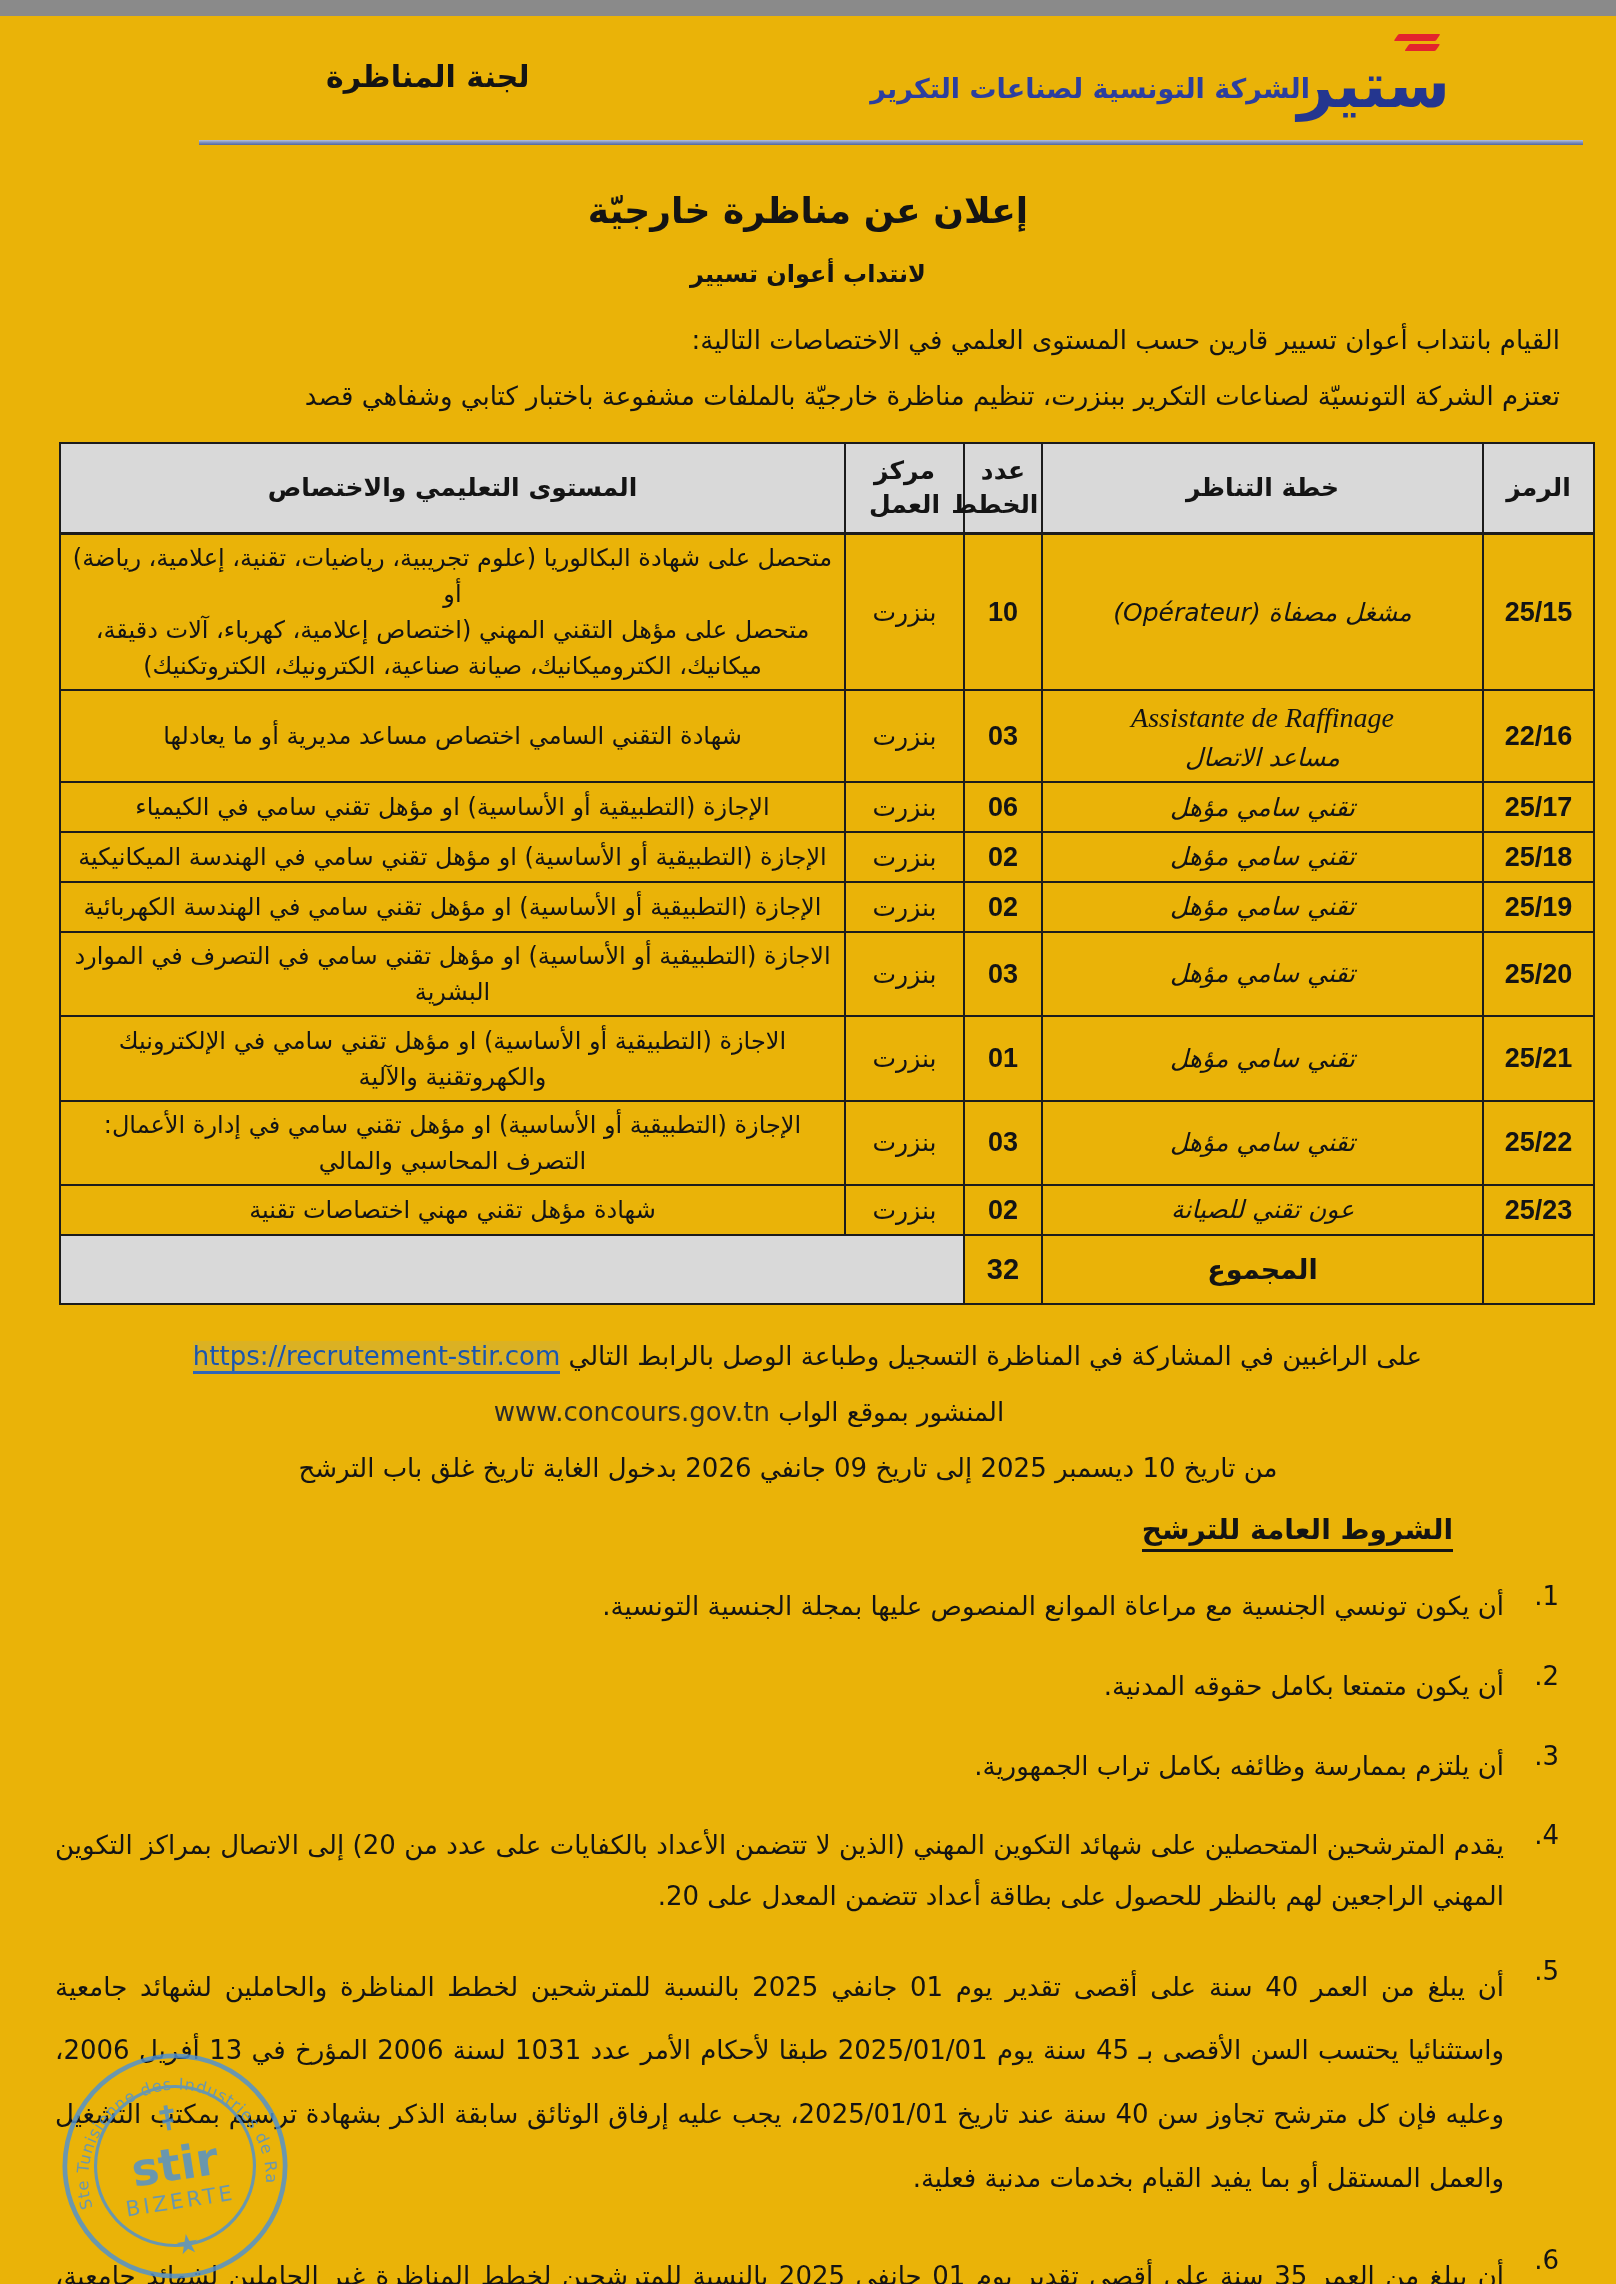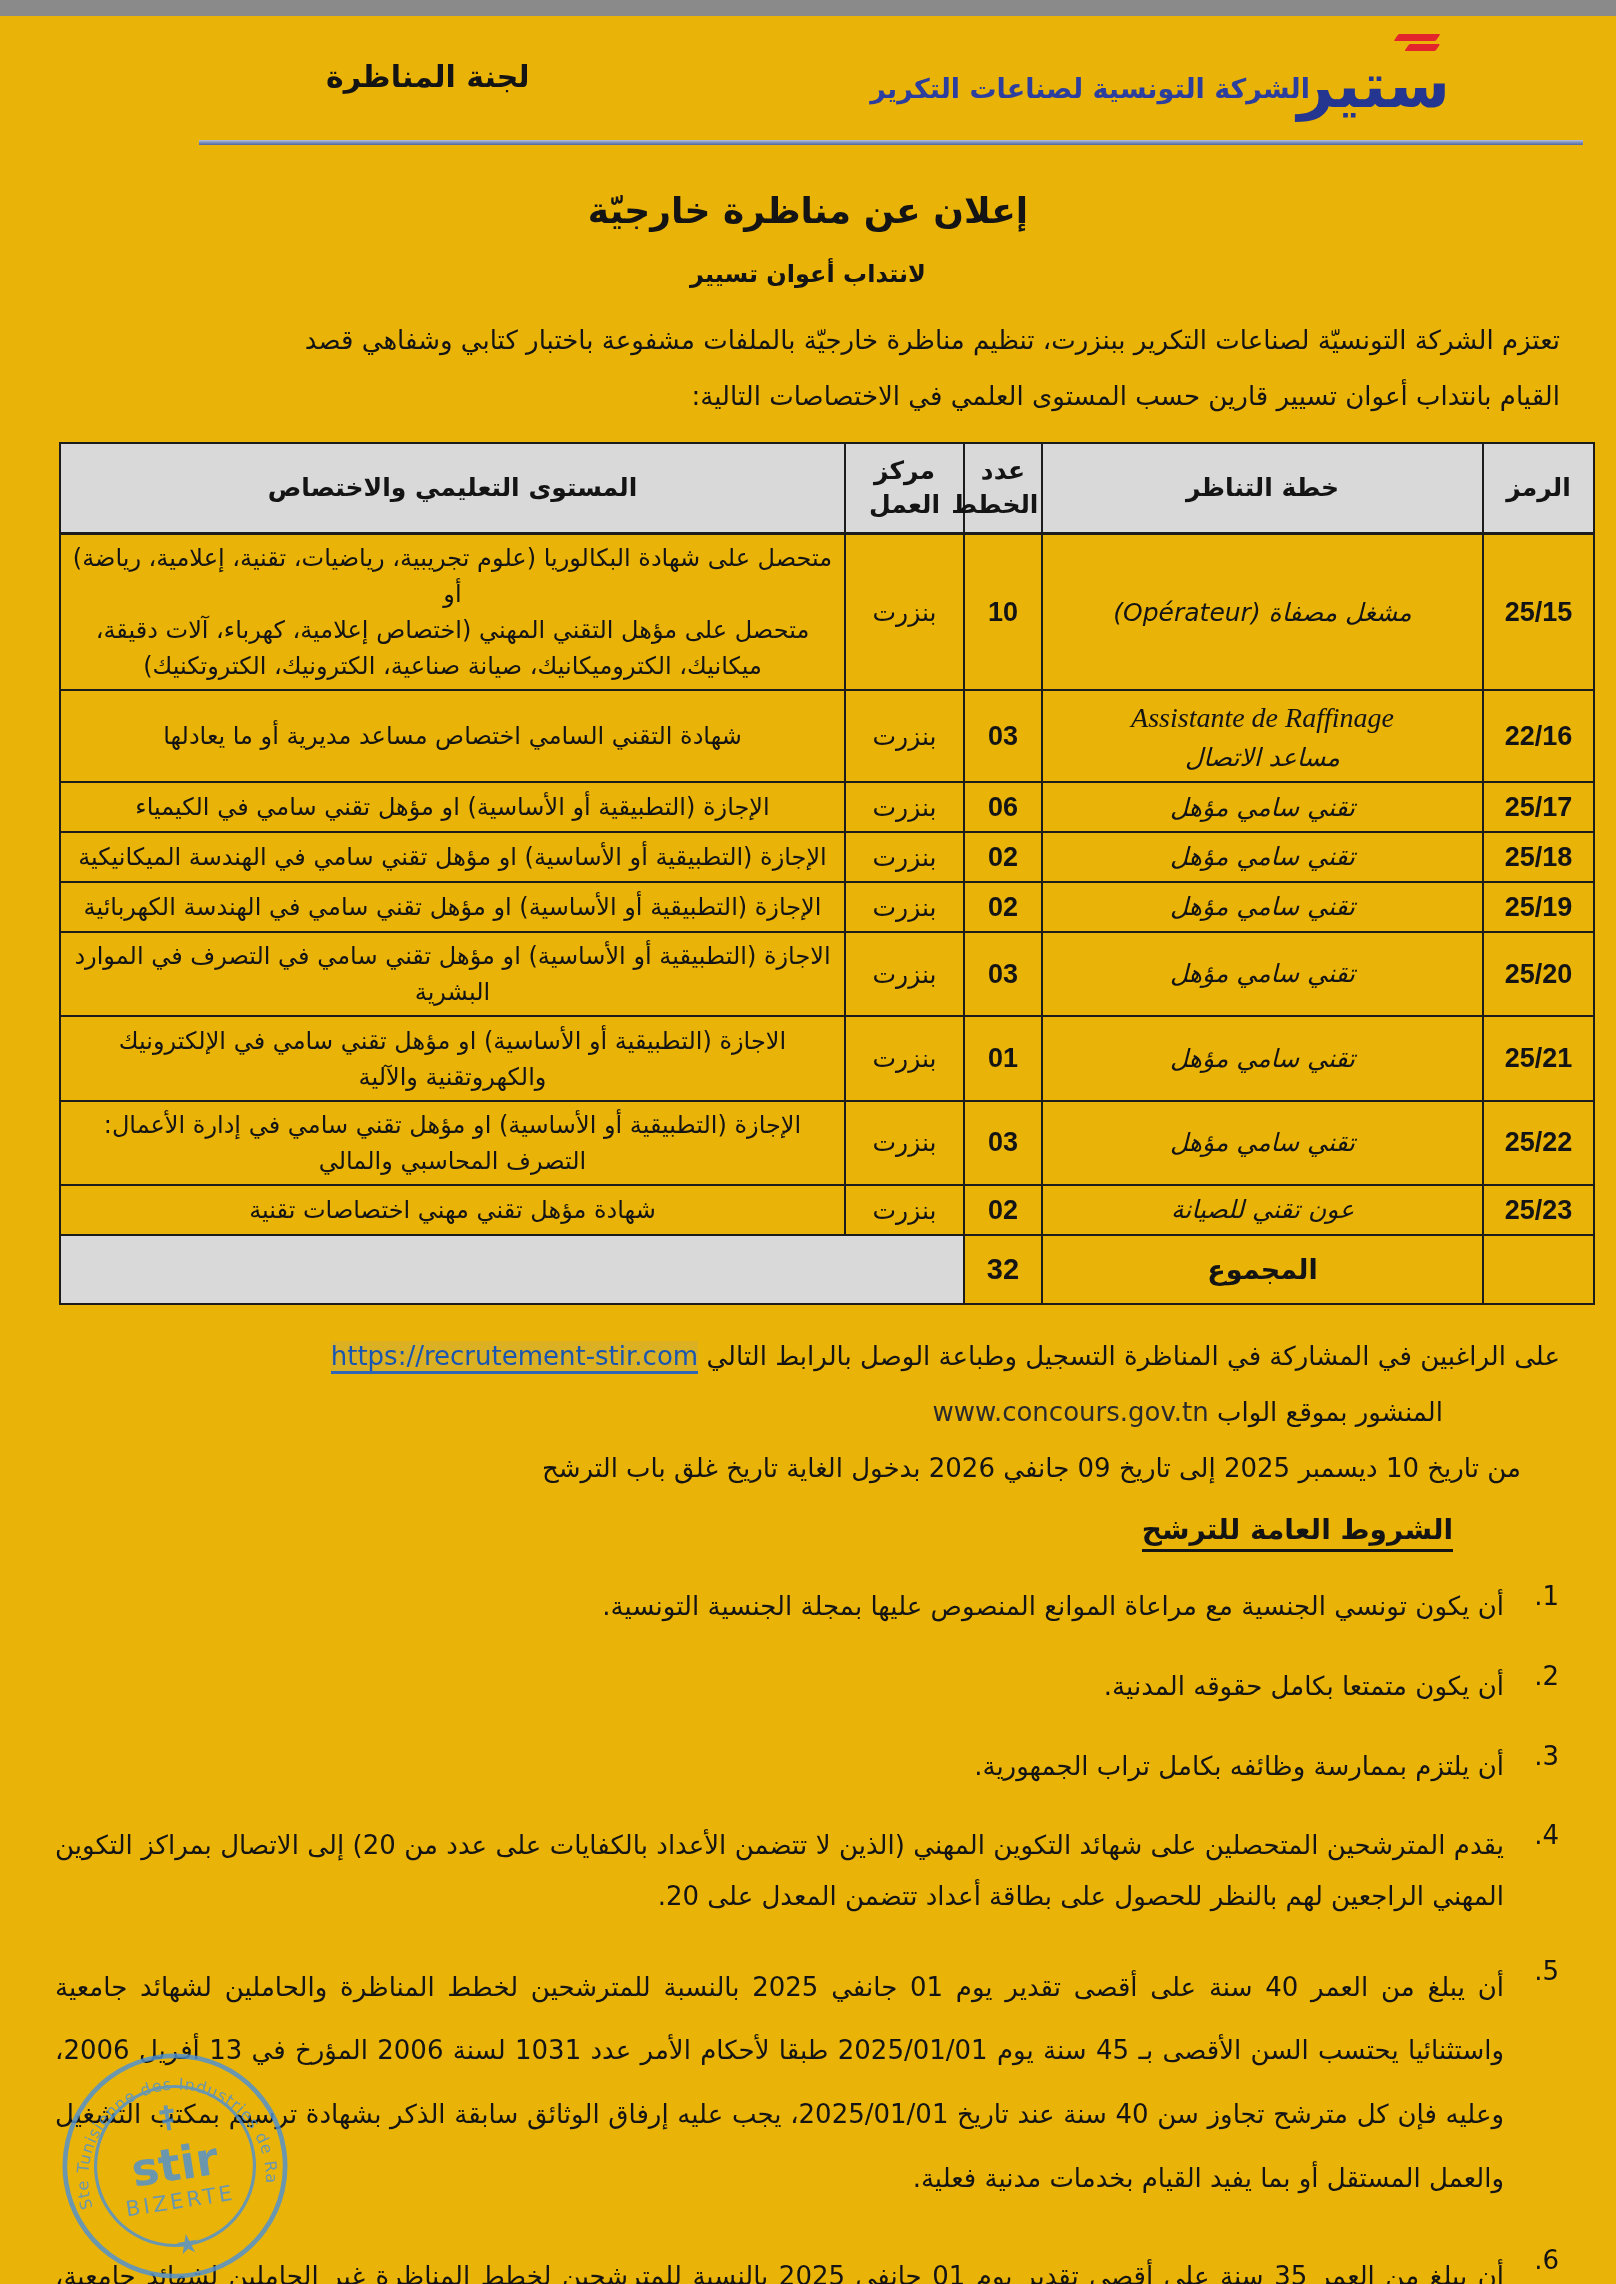--- a/index.html
+++ b/index.html
@@ -30,21 +30,21 @@
   td.c-plan{font-style:italic;font-size:25px;line-height:1.5;}
   td.c-plan .latin{font-family:"Liberation Serif",serif;font-style:italic;font-size:28px;}
   td.c-count{font-family:"Liberation Sans",sans-serif;font-weight:bold;font-size:27px;}
   td.c-center{font-size:25px;}
   td.c-level{font-size:24px;line-height:1.5;padding:7.8px 10.4px;}
   tr.total-row td{height:57px;}
   tr.total-row .t-label{font-weight:bold;font-size:27px;}
   tr.total-row .t-val{font-family:"Liberation Sans",sans-serif;font-weight:bold;font-size:29px;}
   tr.total-row .t-gray{background:#d9d9d9;}
   
-  .aft{direction:rtl;text-align:right;margin:0 56px 0 55px;font-size:26px;}
+  .aft{direction:rtl;text-align:center;margin:0 56px 0 55px;font-size:26px;}
   .register{margin-top:36px;}
   .register a{color:#1a56b0;text-decoration:none;border-bottom:3.3px solid #2f66b8;background:rgba(120,170,225,0.13);font-family:"DejaVu Sans",sans-serif;}
   .publish{margin-top:26px;padding-right:117px;}
   .publish .site{color:#2b2b2b;}
   .dates{margin-top:26px;padding-right:39px;}
   .cond-head{direction:rtl;text-align:right;margin:30px 163px 0 0;}
   .cond-head span{display:inline-block;font-size:28px;font-weight:800;padding-bottom:3px;border-bottom:3.3px solid #151515;}
   
   .conds{direction:rtl;margin:9px 57px 0 55px;}
   .cond{display:flex;gap:17px;margin-top:29px;font-size:26px;}
@@ -68,22 +68,22 @@
       <span class="logo-ar">ستير</span>
     </div>
     <div class="company-name">الشركة التونسية لصناعات التكرير</div>
     <div class="hdr-rule"></div>
   </div>
 
   <div class="t1">إعلان عن مناظرة خارجيّة</div>
   <div class="t2">لانتداب أعوان تسيير</div>
 
   <div class="intro">
+    <div>القيام بانتداب أعوان تسيير قارين حسب المستوى العلمي في الاختصاصات التالية:</div>
     <div>تعتزم الشركة التونسيّة لصناعات التكرير ببنزرت، تنظيم مناظرة خارجيّة بالملفات مشفوعة باختبار كتابي وشفاهي قصد</div>
-    <div>القيام بانتداب أعوان تسيير قارين حسب المستوى العلمي في الاختصاصات التالية:</div>
   </div>
 
   <table class="jobs">
     <colgroup>
       <col style="width:111px">
         <col style="width:441px">
         <col style="width:78px">
         <col style="width:119px">
         <col style="width:785px">
     </colgroup>

